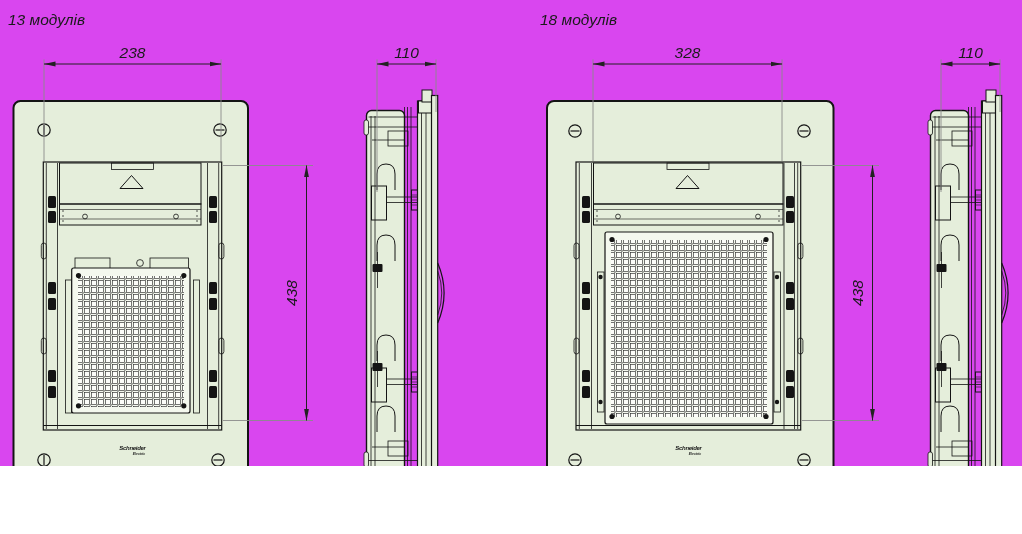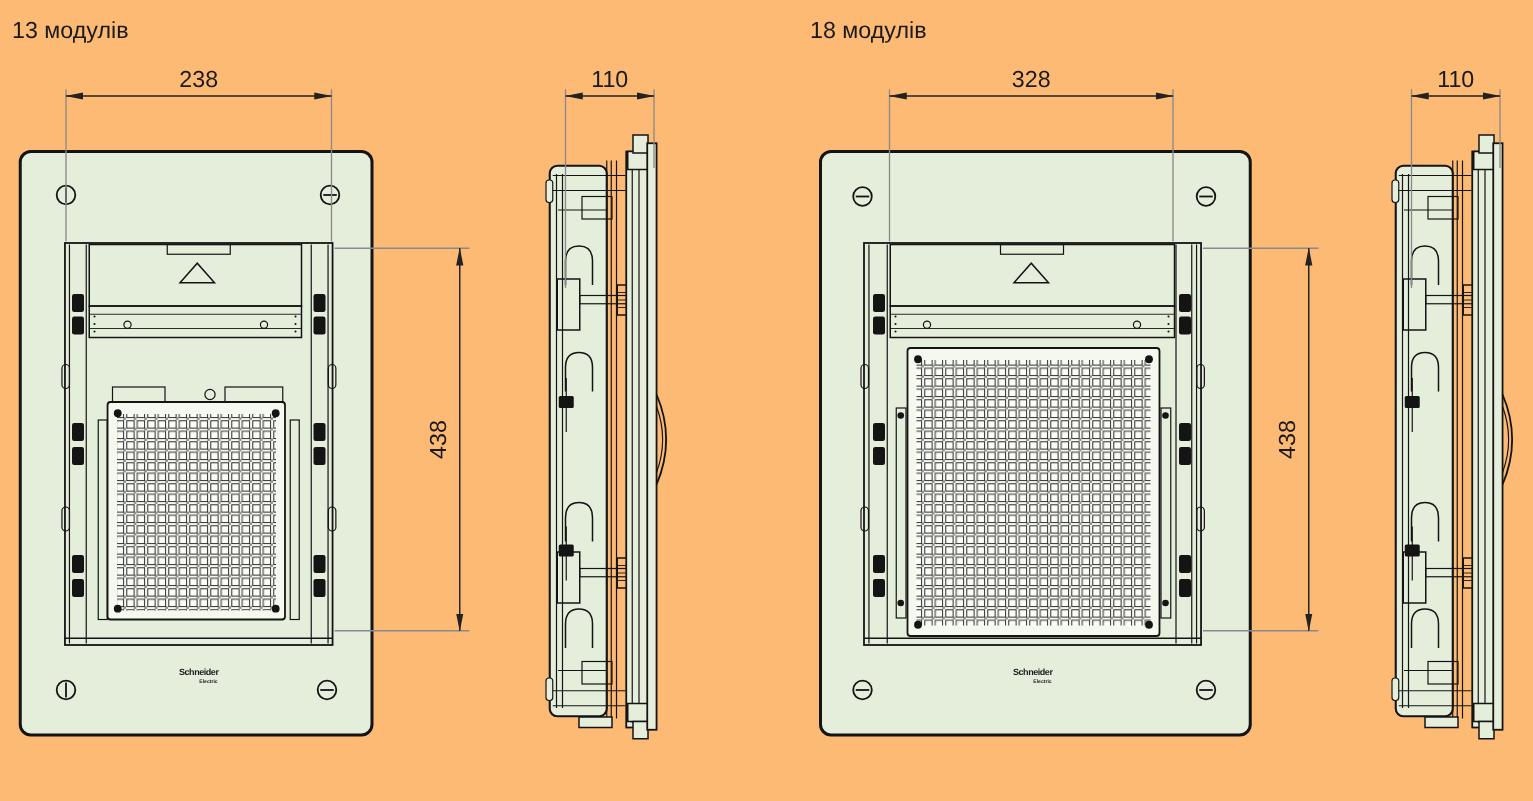--- a/index.html
+++ b/index.html
@@ -1,16 +1,16 @@
 <!DOCTYPE html>
 <html style="--panel_fill: #e5eedb; --plate_fill: #f4f8ee; --line: #141414; --dim_line: #222222; --ext_line: #8a8a8a;"><head>
 <meta charset="utf-8">
 <style>
   html,body{margin:0;padding:0;background:#fff;}
-  .stage{position:relative;width:1022px;height:534px;background:#fdba74;overflow:hidden;}
+  .stage{position:relative;width:1022px;height:466px;background:#d946ef;overflow:hidden;font-style:italic;}
   svg{display:block;}
   text{font-family:"Liberation Sans","DejaVu Sans",sans-serif;fill:#1a1a1a;}
   .title-txt{font-size:15.5px;}
   .dim-txt{font-size:15.5px;}
   .logo-txt{font-size:6px;font-weight:bold;letter-spacing:-.3px;}
   .logo-sub{font-size:3.4px;font-weight:bold;}
   .ln{fill:none;stroke:var(--line,#141414);}
   .pf{fill:var(--panel_fill,#e5eedb);stroke:var(--line,#141414);}
   .plate{fill:var(--plate_fill,#f4f8ee);stroke:var(--line,#141414);}
   .blk{fill:var(--line,#141414);stroke:none;}

